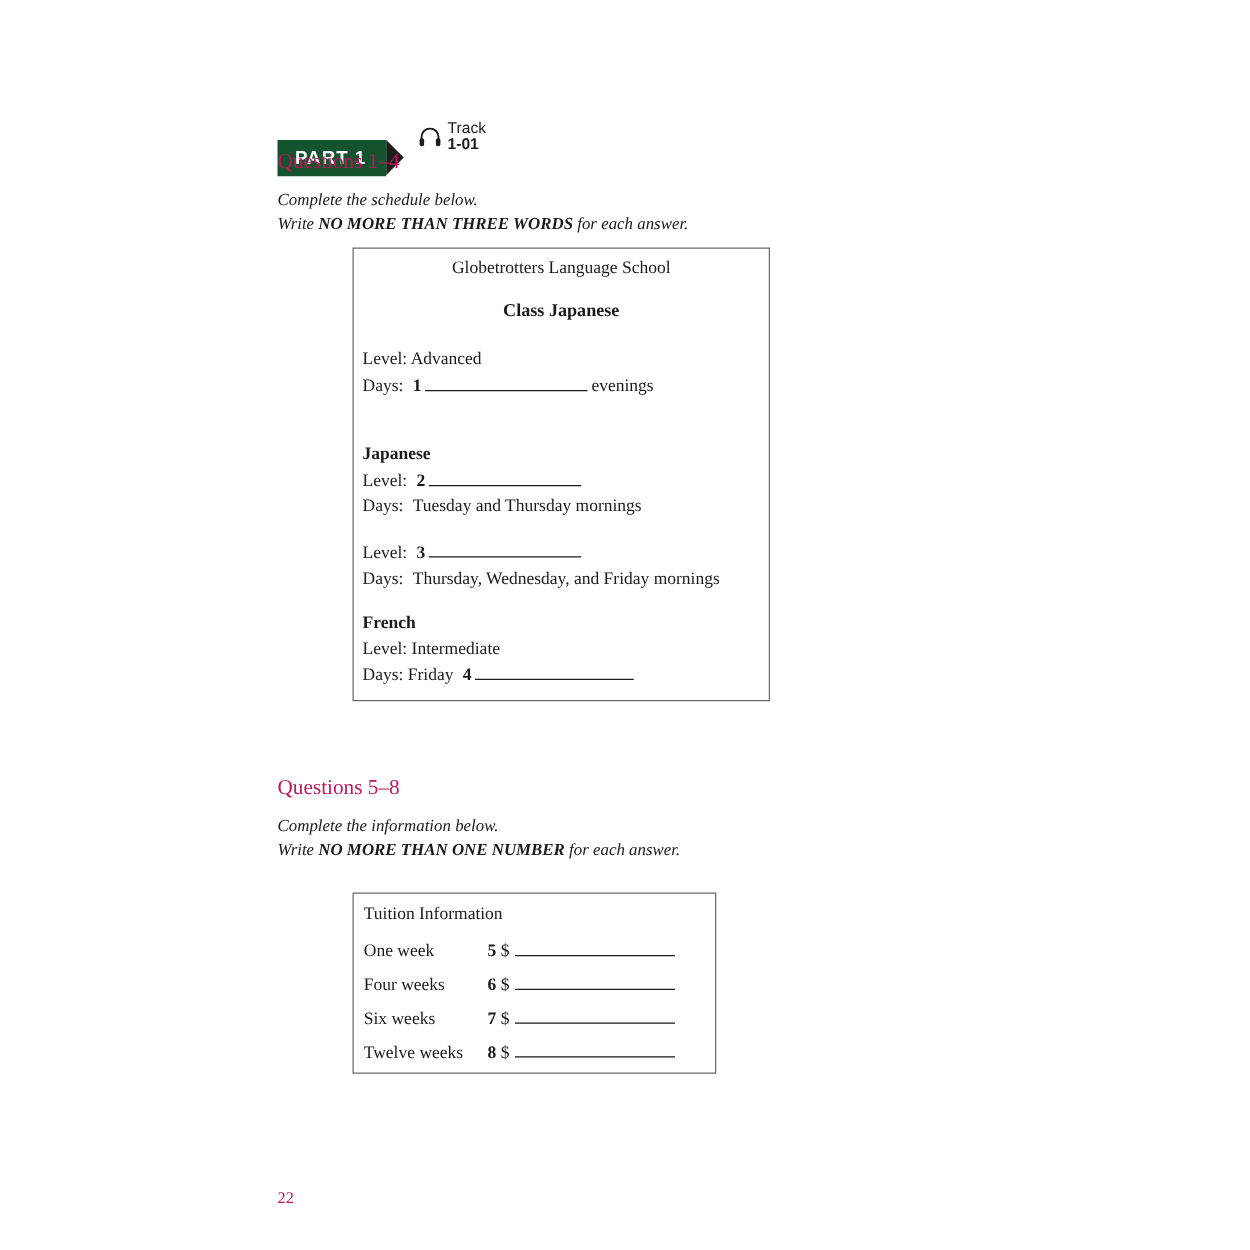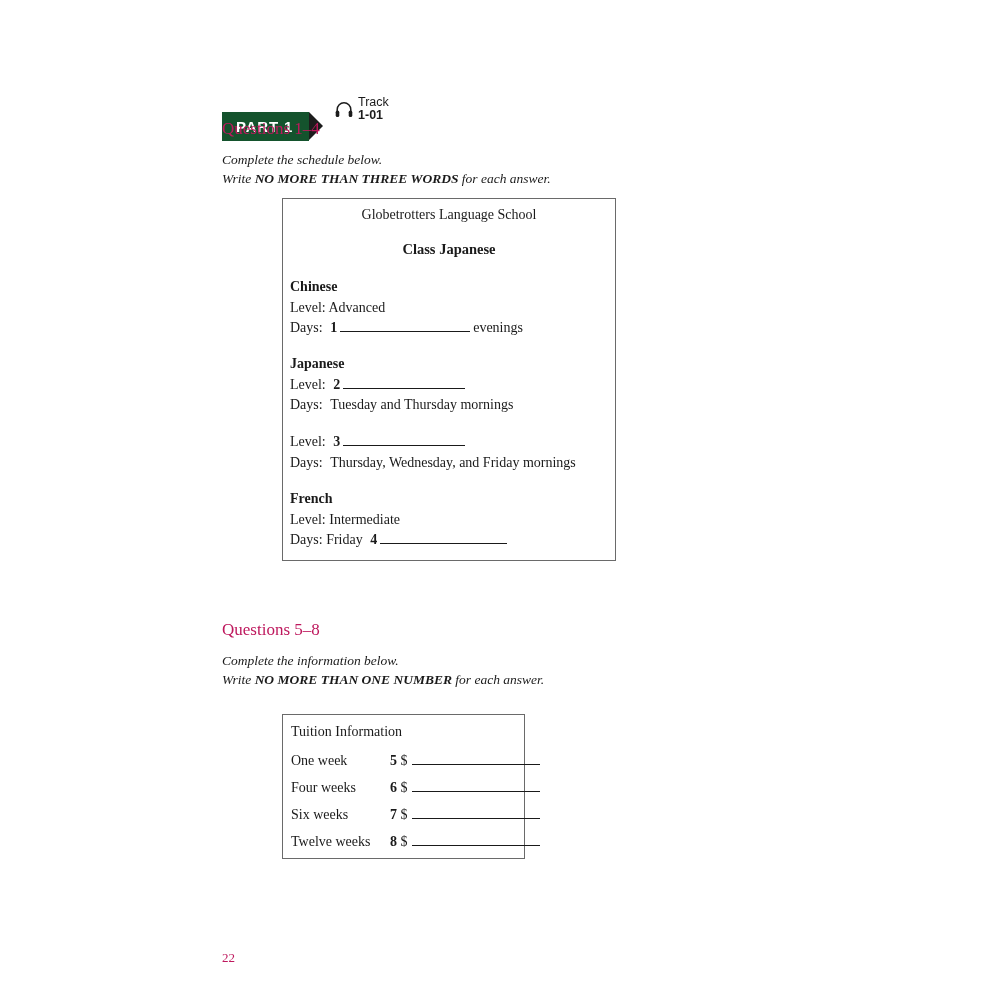--- a/index.html
+++ b/index.html
@@ -115,21 +115,21 @@
   }
   #schedule-box {
     left: 282px;
     top: 198px;
     width: 334px;
     height: 363px;
   }
   #tuition-box {
     left: 282px;
     top: 714px;
-    width: 243px;
+    width: 291px;
     height: 145px;
   }
 
   .school-name {
     position: absolute;
     top: 8px;
     left: 0;
     width: 100%;
     text-align: center;
     font-size: 14px;
@@ -237,21 +237,20 @@
 
   <div class="q-heading" id="q-heading-1">Questions 1–4</div>
   <div class="instr" id="instr-1a">Complete the schedule below.</div>
   <div class="instr" id="instr-1b"><span>Write </span><b>NO MORE THAN THREE WORDS</b><span> for each answer.</span></div>
 
   <div class="box" id="schedule-box">
     <div class="school-name">Globetrotters Language School</div>
     <div class="schedule-title">Class Japanese</div>
 
     <div class="lang-block" style="top:78px;">
-      <span class="lang-name">Chinese</span>
       <span class="row">
         <span>Level:</span>
         <span>Advanced</span>
       </span>
       <span class="row">
         <span>Days:</span>
         <span class="qnum" style="margin-left:4px;">1</span><span class="blank blank-lg"></span><span>evenings</span>
       </span>
     </div>
 

